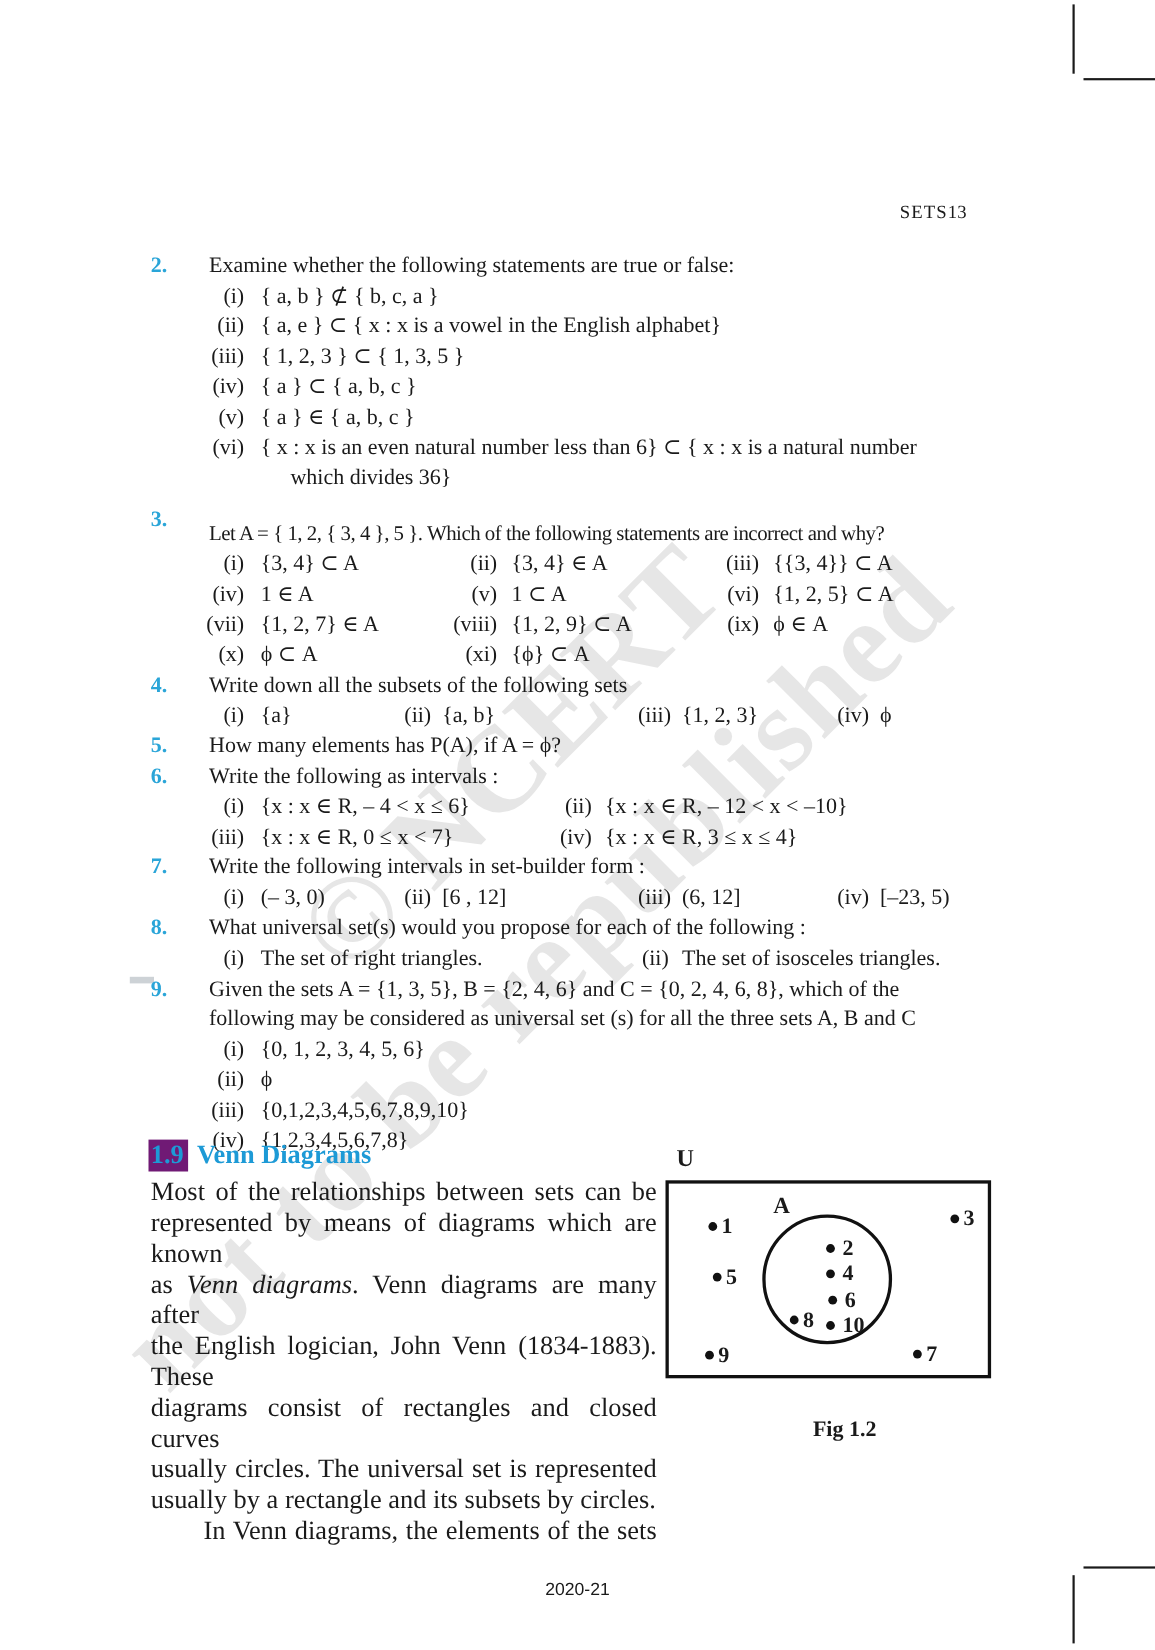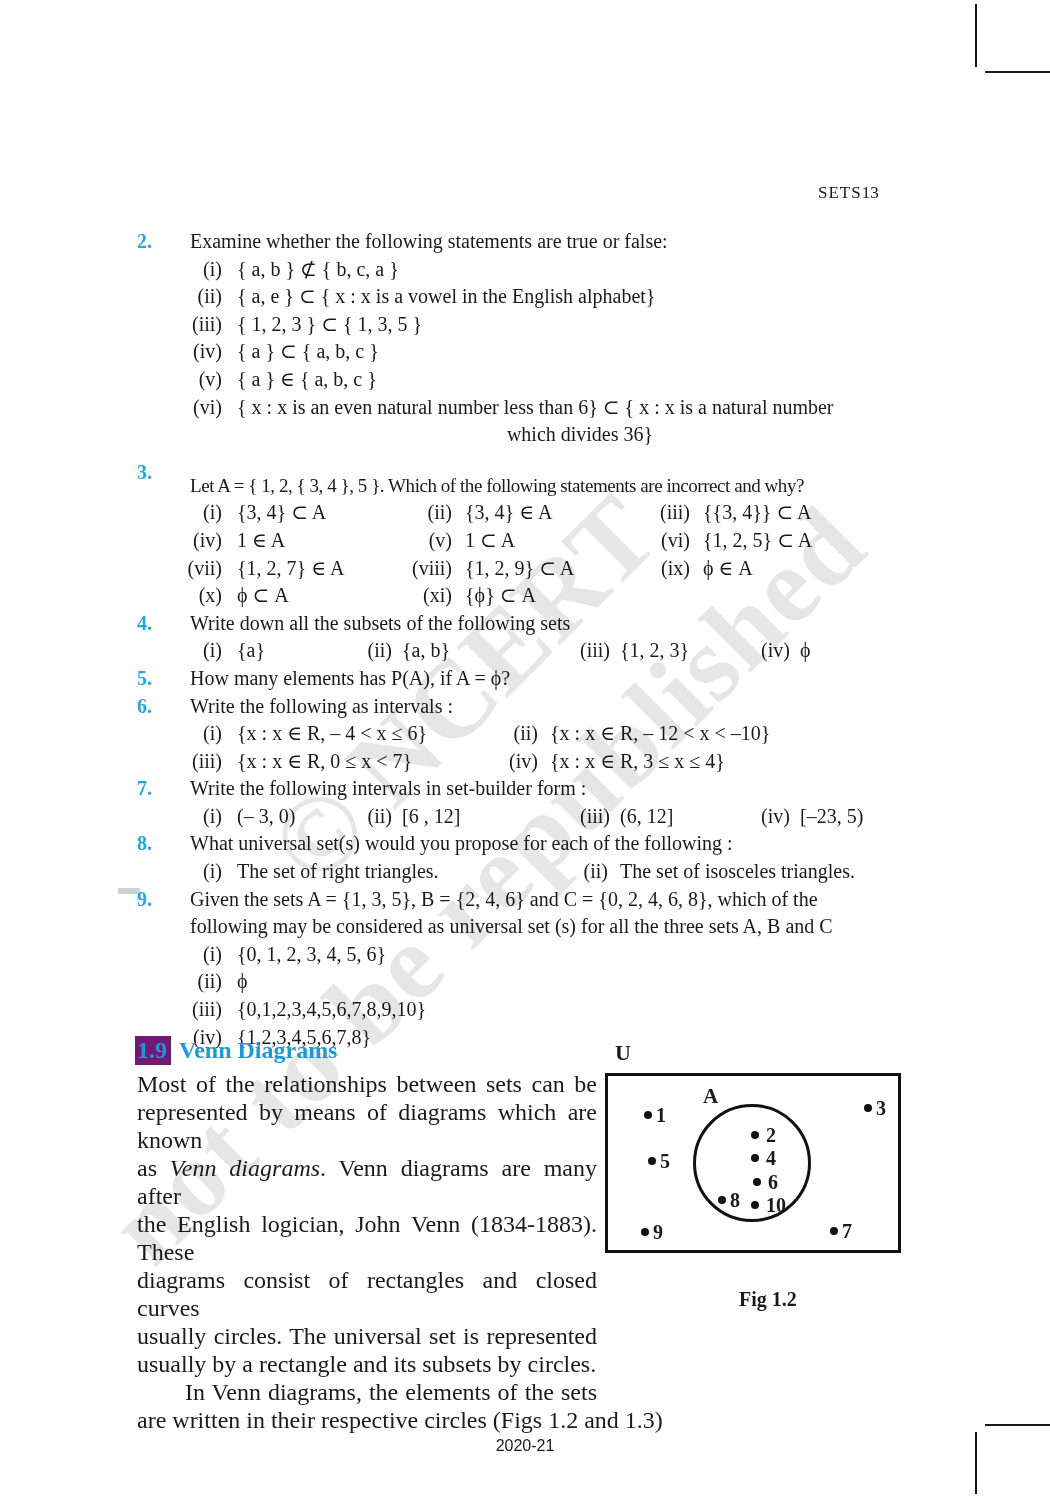--- a/index.html
+++ b/index.html
@@ -34,21 +34,21 @@
   .questions { position:absolute; left:137px; top:228px; width:786px; z-index:2;
                font-size:20px; line-height:27.6px; }
   .q { display:flex; align-items:flex-start; }
   .qnum { width:53px; flex:none; color:#2aa5d8; font-weight:bold; }
   .qbody { flex:1 1 auto; min-width:0; }
   .qtext, .itext, .cell { white-space:nowrap; }
   .tight { font-size:19px; letter-spacing:-0.45px;margin-top:13px; }
   .item { display:flex; }
   .lab { width:44px; margin-left:-12px; flex:none; text-align:right; white-space:nowrap; }
   .txt { margin-left:15px; flex:none; white-space:nowrap; }
-  .cont { margin-left:47px; white-space:nowrap;text-align:center; }
+  .cont { margin-left:74px; white-space:nowrap; }
   
   .r3 { display:flex; }
   .r3 .l1 { width:44px; margin-left:-12px; text-align:right; flex:none; }
   .r3 .c1 { margin-left:15px; width:171px; flex:none; white-space:nowrap; }
   .r3 .l2 { width:44px; text-align:right; flex:none; }
   .r3 .c2 { margin-left:13px; width:180px; flex:none; white-space:nowrap; }
   .r3 .l3 { width:45px; text-align:right; flex:none; }
   .r3 .c3 { margin-left:13px; flex:none; white-space:nowrap; }
   
   .r4 { display:flex; }
@@ -288,21 +288,20 @@
   </div>
   <div class="vpara">
     <div class="jline">Most of the relationships between sets can be</div>
     <div class="jline">represented by means of diagrams which are known</div>
     <div class="jline"><span>as </span><span class="it">Venn diagrams</span><span>. Venn diagrams are many after</span></div>
     <div class="jline">the English logician, John Venn (1834-1883). These</div>
     <div class="jline">diagrams consist of rectangles and  closed curves</div>
     <div class="jline">usually circles. The universal set is represented</div>
     <div class="pline">usually by a rectangle and its subsets by circles.</div>
     <div class="jline ind">In Venn diagrams, the elements of the sets</div>
-    <div class="pline">are written in their respective circles (Figs 1.2 and 1.3)</div>
   </div>
 
   <div class="figure">
     <div class="ulabel">U</div>
     <div class="frect">
       <div class="alabel">A</div>
       <div class="fcircle"></div>
       <div class="el" style="left:36px; top:29px;">
           <span class="dot"></span>
           <span class="eval">1</span>

